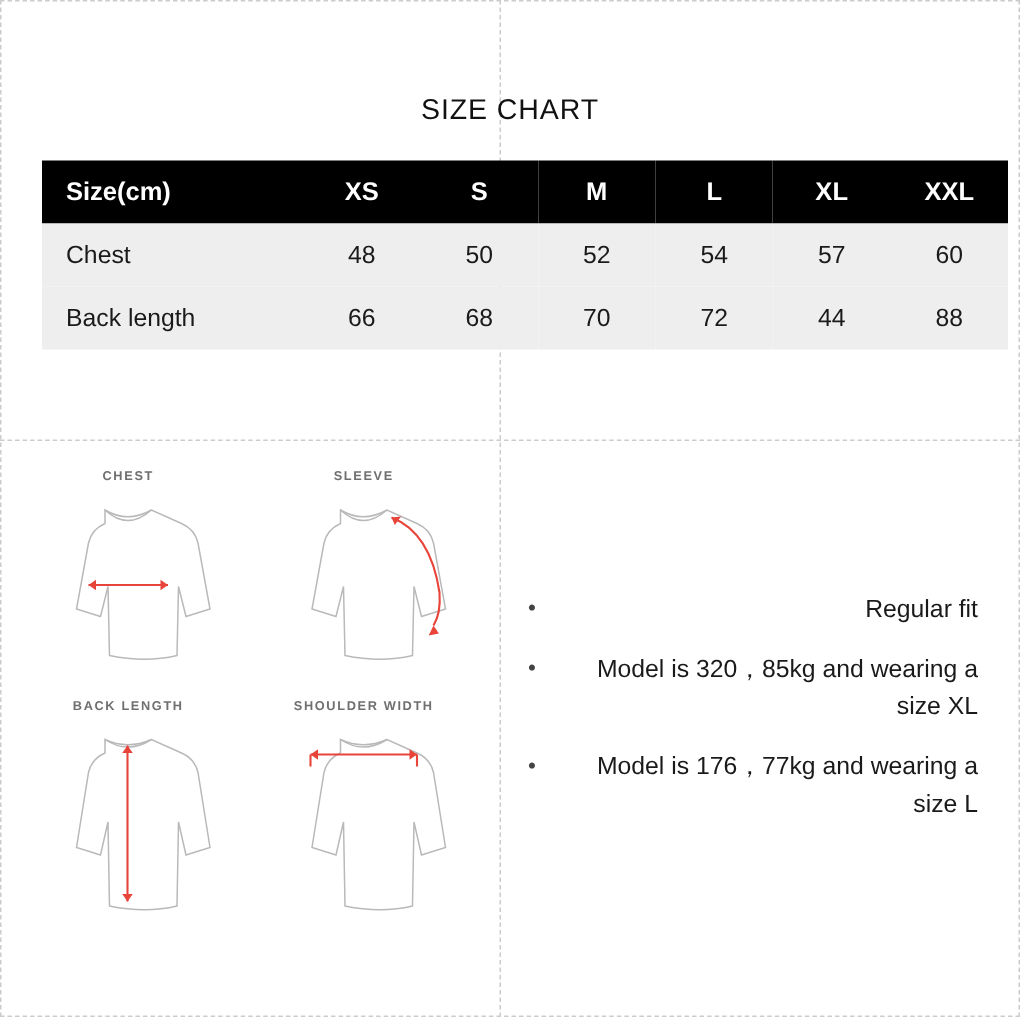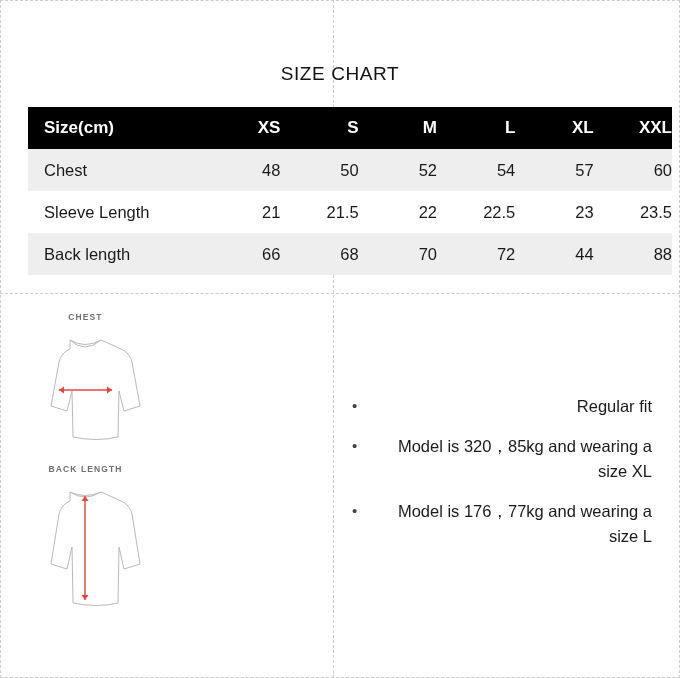--- a/index.html
+++ b/index.html
@@ -61,21 +61,21 @@
   }
   table.size-chart {
     border-collapse: collapse;
     width: 100%;
     table-layout: fixed;
   }
   table.size-chart th,
   table.size-chart td {
     height: 42px;
     font-size: 16.5px;
-    text-align: right;
+    text-align: center;
     padding: 0;
   }
   table.size-chart thead th {
     background: #000000;
     color: #ffffff;
     font-weight: bold;
     font-size: 17px;
   }
   table.size-chart thead th.lbl {
     text-align: left;
@@ -186,29 +186,20 @@
     <tbody>
       <tr class="odd">
         <td class="lbl">Chest</td>
         <td>48</td>
         <td>50</td>
         <td>52</td>
         <td>54</td>
         <td>57</td>
         <td>60</td>
       </tr>
-      <tr class="even">
-        <td class="lbl">Sleeve Length</td>
-        <td>21</td>
-        <td>21.5</td>
-        <td>22</td>
-        <td>22.5</td>
-        <td>23</td>
-        <td>23.5</td>
-      </tr>
       <tr class="odd">
         <td class="lbl">Back length</td>
         <td>66</td>
         <td>68</td>
         <td>70</td>
         <td>72</td>
         <td>44</td>
         <td>88</td>
       </tr>
     </tbody>
@@ -229,40 +220,70 @@
             <path d="M52 14 q15 14 31 0"></path>
           </g>
           <g stroke="#e8443a" stroke-width="1.4" fill="none">
             <path d="M41 64 H94"></path>
             <path d="M41 64 l5 -3.5 v7 z" fill="#e8443a" stroke="none"></path>
             <path d="M94 64 l-5 -3.5 v7 z" fill="#e8443a" stroke="none"></path>
           </g>
         </svg>
       </div>
 
+      <div class="fig">
+        <div class="fig-cap">SLEEVE</div>
+        <svg width="135" height="120" viewBox="0 0 135 120">
+          <g fill="none" stroke="#b9b9b9" stroke-width="1">
+            <path d="M52 14 q15 9 31 0 l20 9 q9 4 11 13 l8 44 -16 5 -5 -20 -1 46 q-21 5 -45 0 l-1 -46 -5 20 -16 -5 8 -44 q2 -9 11 -13 z"></path>
+            <path d="M52 14 q15 14 31 0"></path>
+          </g>
+          <g stroke="#e8443a" stroke-width="1.4" fill="none">
+            <path d="M86 19 q26 10 32 50 q1 14 -4 22"></path>
+            <path d="M86 19 l6.4 -0.6 -4.2 5.6 z" fill="#e8443a" stroke="none"></path>
+            <path d="M114 91 l3.6 5.3 -6.8 1.3 z" fill="#e8443a" stroke="none"></path>
+          </g>
+        </svg>
+      </div>
 
     </div>
 
     <div class="fig-row" style="margin-top:14px;">
 
       <div class="fig">
         <div class="fig-cap">BACK LENGTH</div>
         <svg width="135" height="140" viewBox="0 0 135 140">
           <g fill="none" stroke="#b9b9b9" stroke-width="1">
             <path d="M52 14 q15 7 31 0 l20 9 q9 4 11 13 l8 50 -16 5 -5 -22 -1 56 q-21 5 -45 0 l-1 -56 -5 22 -16 -5 8 -50 q2 -9 11 -13 z"></path>
             <path d="M52 14 q15 10 31 0"></path>
           </g>
           <g stroke="#e8443a" stroke-width="1.4" fill="none">
             <path d="M67 18 V122"></path>
             <path d="M67 18 l-3.5 5 h7 z" fill="#e8443a" stroke="none"></path>
             <path d="M67 122 l-3.5 -5 h7 z" fill="#e8443a" stroke="none"></path>
           </g>
         </svg>
       </div>
 
+      <div class="fig">
+        <div class="fig-cap">SHOULDER WIDTH</div>
+        <svg width="135" height="140" viewBox="0 0 135 140">
+          <g fill="none" stroke="#b9b9b9" stroke-width="1">
+            <path d="M52 14 q15 7 31 0 l20 9 q9 4 11 13 l8 50 -16 5 -5 -22 -1 56 q-21 5 -45 0 l-1 -56 -5 22 -16 -5 8 -50 q2 -9 11 -13 z"></path>
+            <path d="M52 14 q15 10 31 0"></path>
+          </g>
+          <g stroke="#e8443a" stroke-width="1.4" fill="none">
+            <path d="M32 24 H103"></path>
+            <path d="M32 24 l5 -3.5 v7 z" fill="#e8443a" stroke="none"></path>
+            <path d="M103 24 l-5 -3.5 v7 z" fill="#e8443a" stroke="none"></path>
+            <path d="M32 24 V32"></path>
+            <path d="M103 24 V32"></path>
+          </g>
+        </svg>
+      </div>
 
     </div>
 
   </div>
 
   <div class="bullets">
     <div class="bullet">
       <span class="dot">•</span>
       <span class="txt">Regular fit</span>
     </div>

